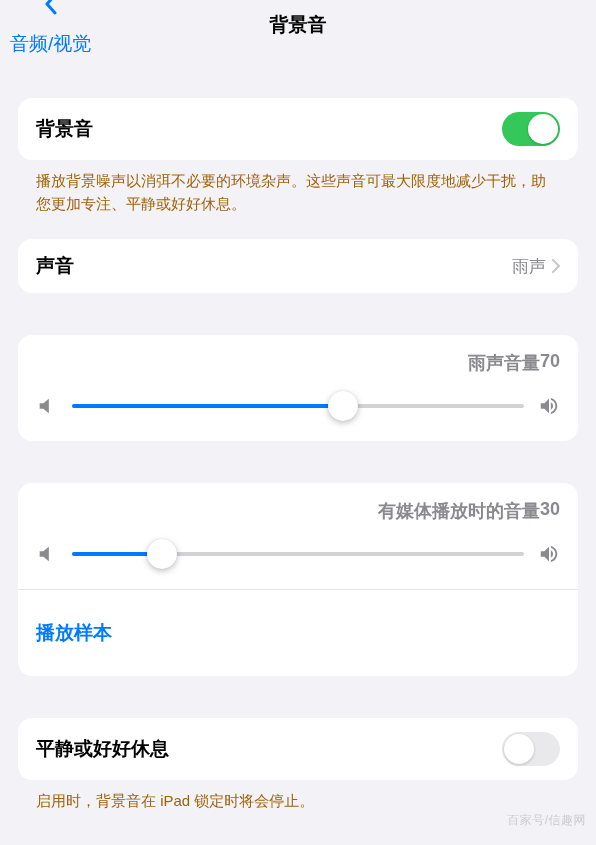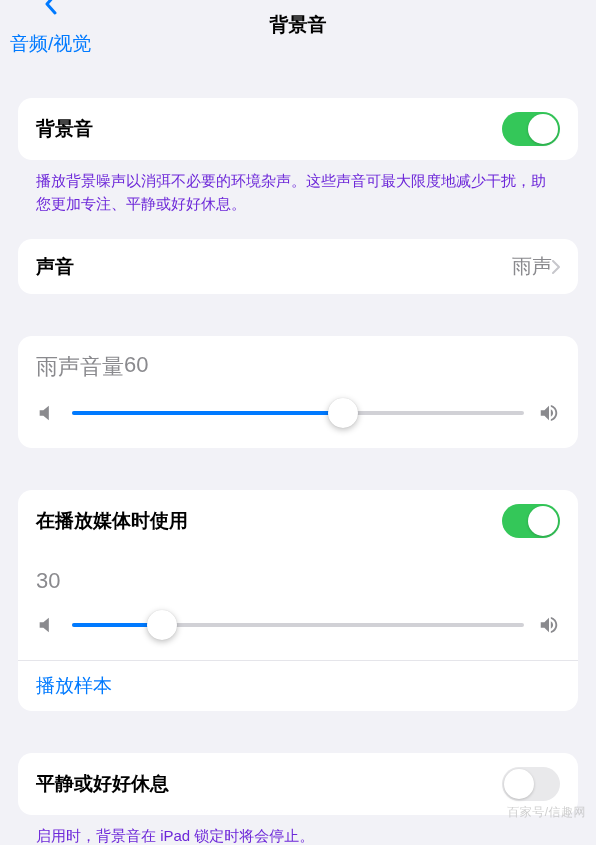--- a/index.html
+++ b/index.html
@@ -48,21 +48,21 @@
   .group.mt-md { margin-top: 42px; }
 
   .cell {
     padding: 14px 18px;
     display: flex;
     align-items: center;
     justify-content: space-between;
   }
   .cell-label { font-size: 19px; font-weight: 700; color: #000; }
   .cell-label.strong { font-weight: 600; }
-  .cell-value { font-size: 20px; color: #8a8a8e; display: flex; align-items: center; gap: 0; }
+  .cell-value { font-size: 17px; color: #8a8a8e; display: flex; align-items: center; gap: 6px; }
   .chevron-right-icon { width: 8px; height: 14px; }
   .chevron-right-icon svg { display: block; }
 
   
   .toggle {
     width: 58px; height: 34px; border-radius: 34px;
     position: relative; flex-shrink: 0;
     transition: background 0.2s;
   }
   .toggle .knob {
@@ -71,57 +71,58 @@
     box-shadow: 0 1px 3px rgba(0,0,0,0.2);
   }
   .toggle.on { background: #34c759; }
   .toggle.on .knob { right: 2px; }
   .toggle.off { background: #e9e9eb; }
   .toggle.off .knob { left: 2px; }
 
   
   .group-footer {
     padding: 10px 18px 6px;
-    color: #6d28d9;
+    color: #a16207;
     font-size: 15px;
     line-height: 1.5;
   }
 
   
   .slider-block { padding: 16px 18px 24px; }
   .slider-head {
-    display: flex; justify-content: flex-start;
-    font-size: 22px; color: #8a8a8e; margin-bottom: 20px;
+    display: flex; justify-content: flex-end;
+    font-size: 18px; color: #8a8a8e; margin-bottom: 20px; font-weight: bold;
   }
   .slider-row { display: flex; align-items: center; gap: 14px; }
   .vol-icon { width: 22px; height: 22px; color: #8a8a8e; flex-shrink: 0; }
   .vol-icon svg { display: block; width: 100%; height: 100%; }
   .slider-track {
     position: relative; flex: 1; height: 4px;
     background: #d1d1d6; border-radius: 2px;
   }
   .slider-fill {
     position: absolute; left: 0; top: 0; bottom: 0;
     background: #007aff; border-radius: 2px;
   }
   .slider-thumb {
     position: absolute; width: 30px; height: 30px;
     border-radius: 50%; background: #fff;
     top: 50%; transform: translate(-50%, -50%);
     box-shadow: 0 2px 6px rgba(0,0,0,0.25), 0 0 1px rgba(0,0,0,0.15);
   }
 
   .link-cell {
-    padding: 12px 18px;
+    padding: 30px 18px;
     border-top: 0.5px solid #e5e5ea;
+    font-weight: bold;
   }
   .link-cell a { color: #007aff; font-size: 19px; text-decoration: none; }
 
   .watermark {
-    position: fixed; right: 10px; bottom: 24px;
+    position: fixed; right: 10px; bottom: 16px;
     font-size: 12px; color: #bbb; opacity: 0.7;
     letter-spacing: 0.5px;
   }
 </style>
 </head>
 <body>
 
 <div class="nav">
   <div class="back-btn">
     <span class="back-arrow">
@@ -157,21 +158,21 @@
           </svg>
         </span>
       </span>
     </div>
   </div>
 
   <div class="group mt-md">
     <div class="slider-block">
       <div class="slider-head">
         <span>雨声音量</span>
-        <span>60</span>
+        <span>70</span>
       </div>
       <div class="slider-row">
         <span class="vol-icon">
           <svg viewBox="0 0 24 24" fill="currentColor">
               <path d="M4 9v6h4l6 5V4L8 9H4z"></path>
             </svg>
         </span>
         <div class="slider-track">
           <div class="slider-fill" style="width:60%"></div>
           <div class="slider-thumb" style="left:60%"></div>
@@ -179,28 +180,23 @@
         <span class="vol-icon">
           <svg viewBox="0 0 24 24" fill="currentColor">
               <path d="M3 9v6h4l5 5V4L7 9H3zm13.5 3A4.5 4.5 0 0 0 14 7.97v8.05A4.5 4.5 0 0 0 16.5 12zM14 3.23v2.06c2.89.86 5 3.54 5 6.71s-2.11 5.85-5 6.71v2.06c4.01-.91 7-4.49 7-8.77s-2.99-7.86-7-8.77z"></path>
             </svg>
         </span>
       </div>
     </div>
   </div>
 
   <div class="group mt-md">
-    <div class="cell">
-      <span class="cell-label">在播放媒体时使用</span>
-      <div class="toggle on">
-          <div class="knob"></div>
-        </div>
-    </div>
     <div class="slider-block">
       <div class="slider-head">
+        <span>有媒体播放时的音量</span>
         <span>30</span>
       </div>
       <div class="slider-row">
         <span class="vol-icon">
           <svg viewBox="0 0 24 24" fill="currentColor">
               <path d="M4 9v6h4l6 5V4L8 9H4z"></path>
             </svg>
         </span>
         <div class="slider-track">
           <div class="slider-fill" style="width:20%"></div>

